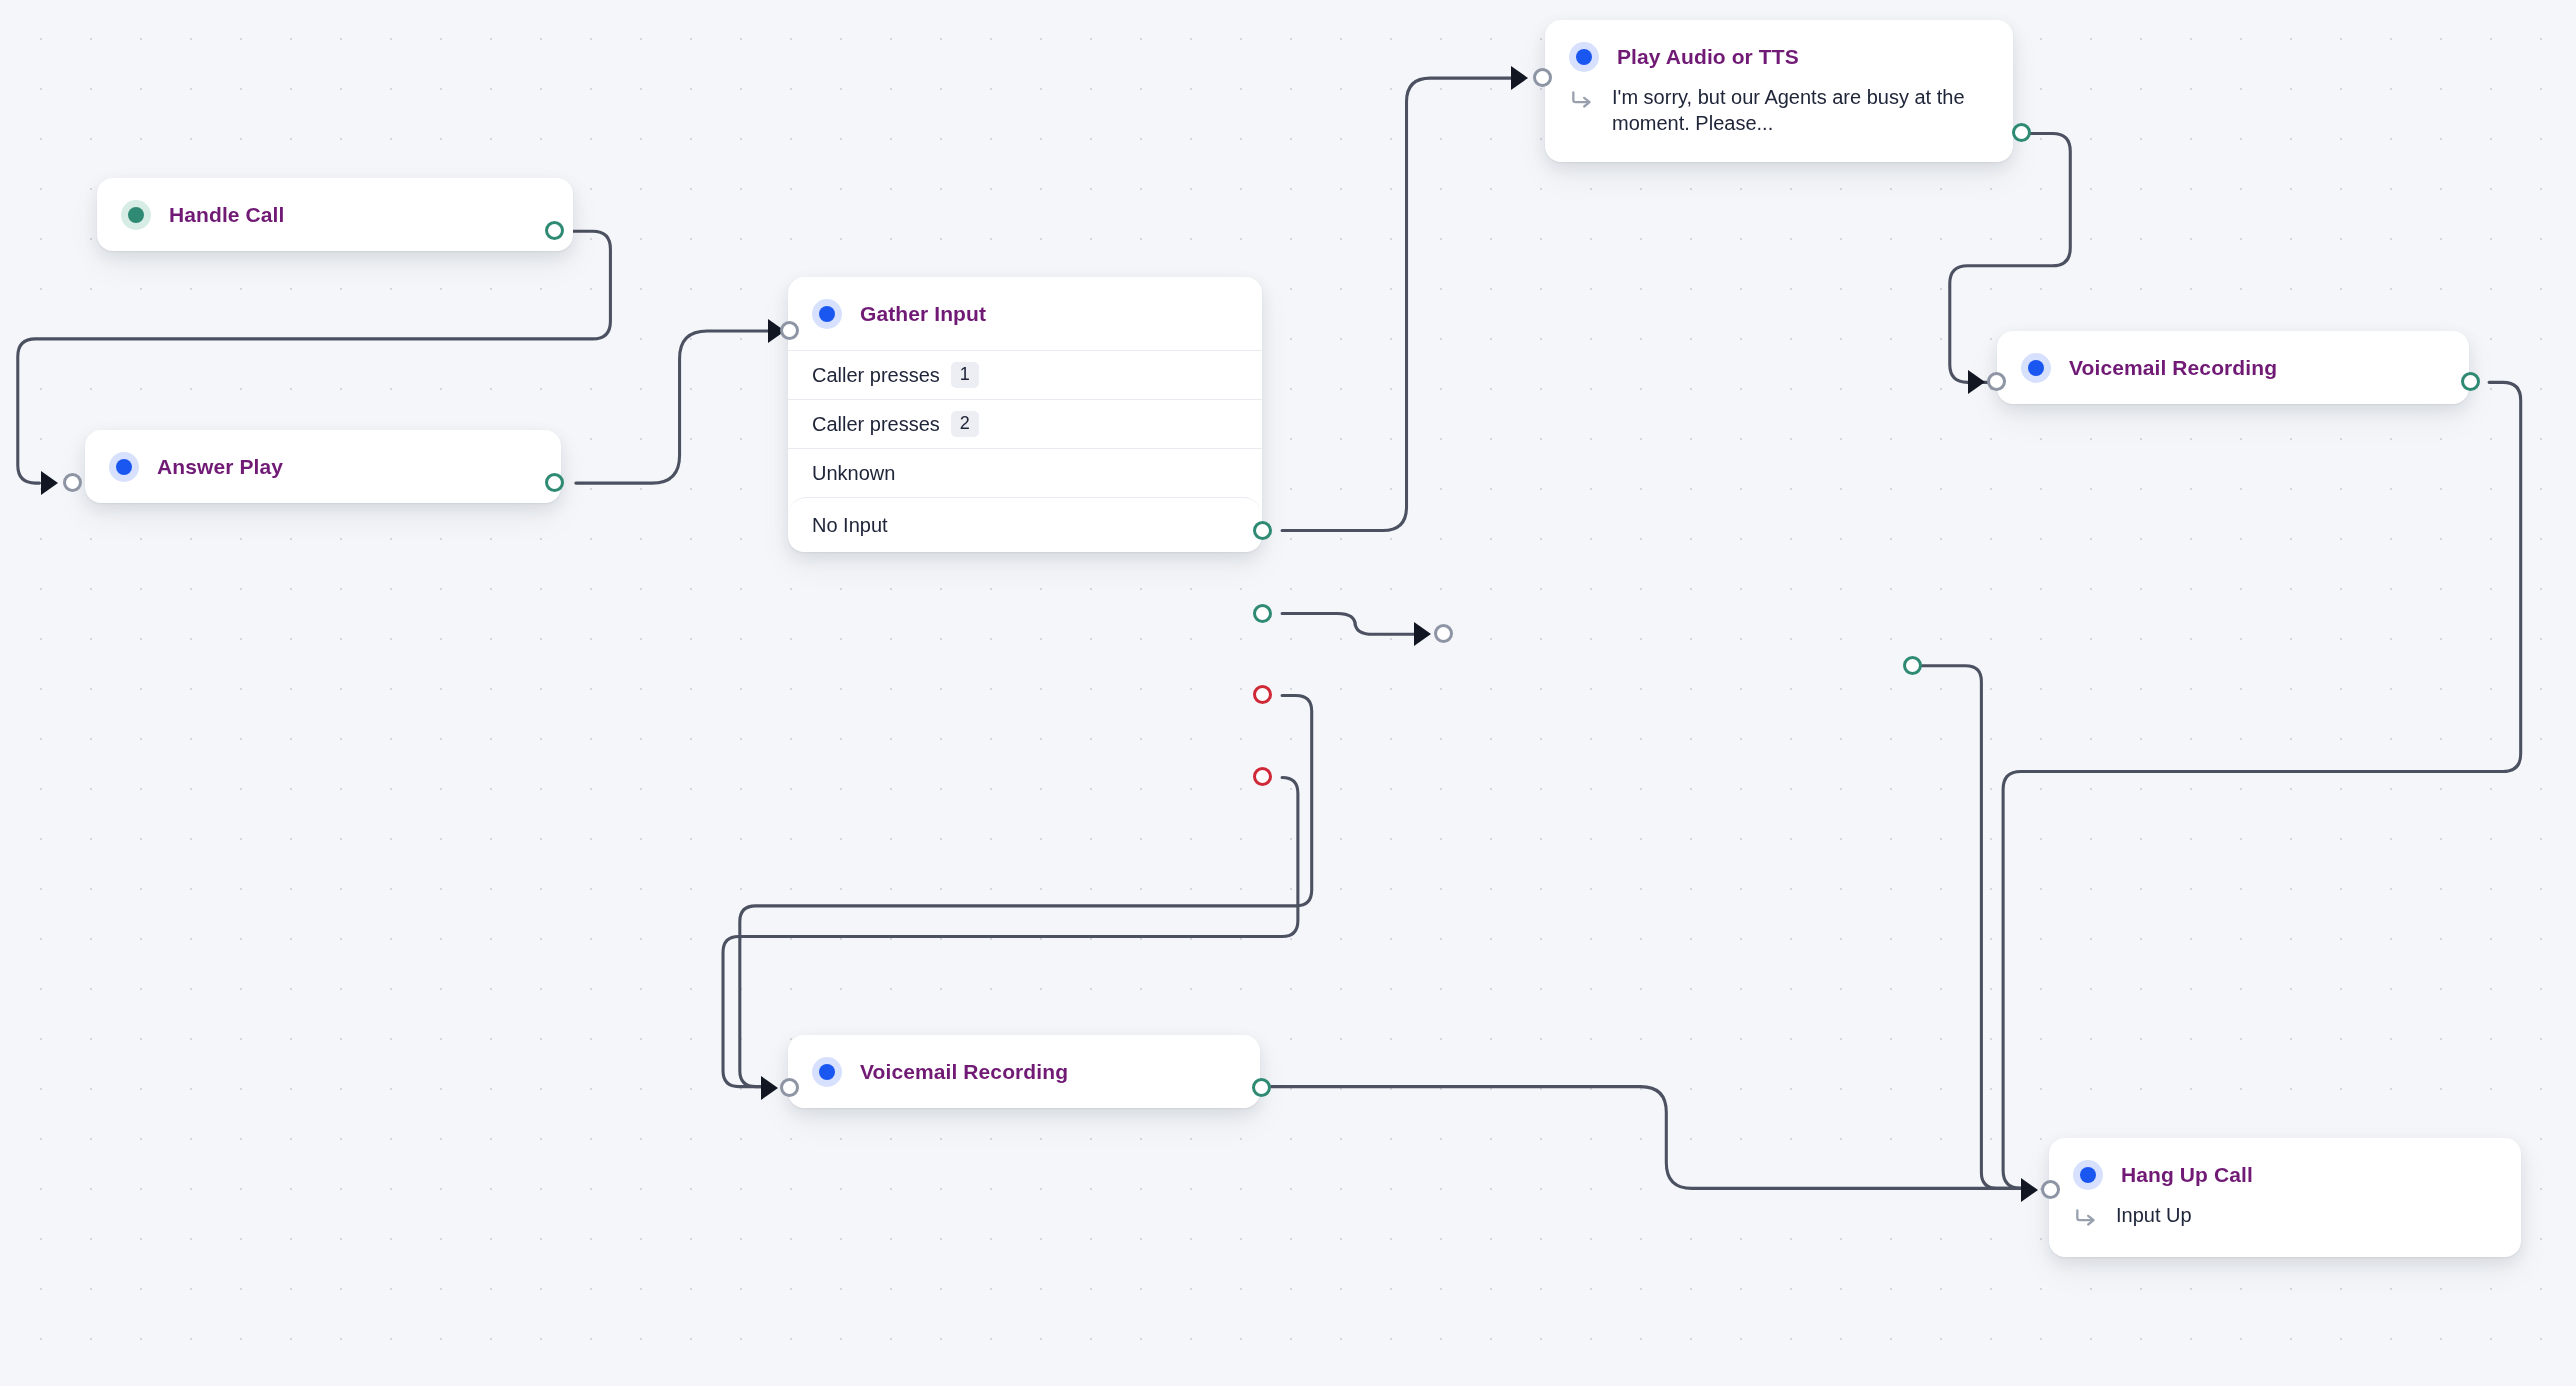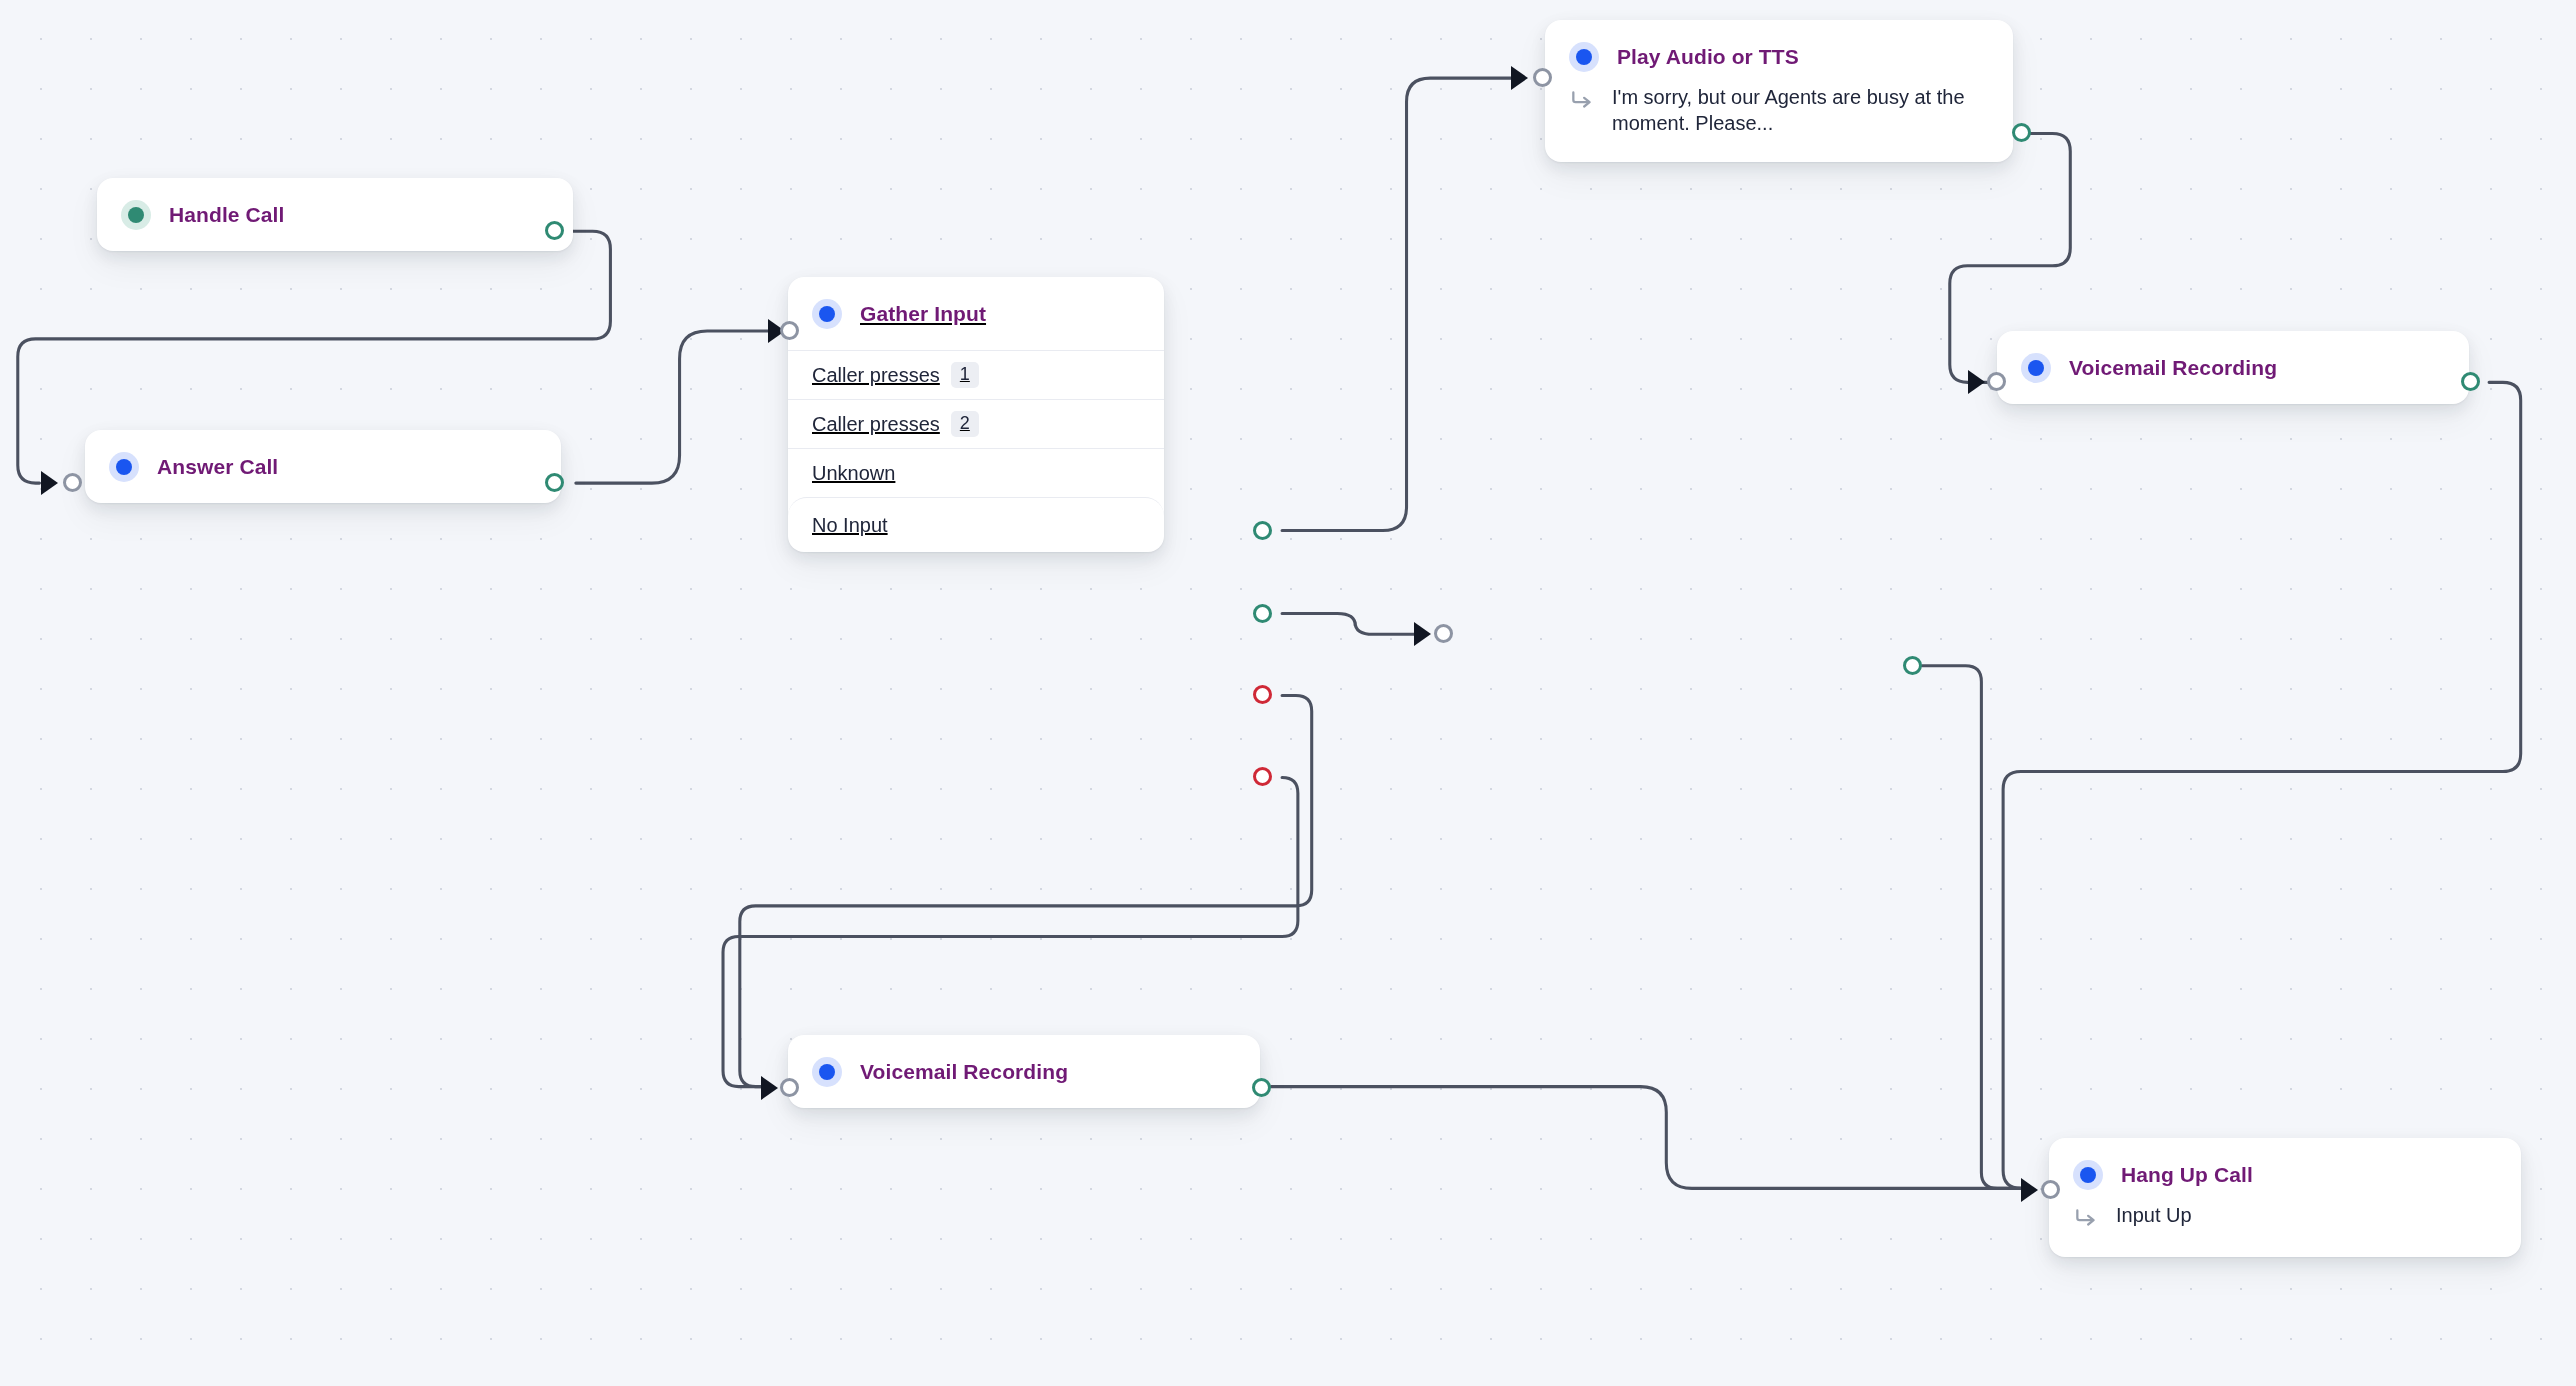--- a/index.html
+++ b/index.html
@@ -174,28 +174,28 @@
       <span class="node-title">Handle Call</span>
     </div>
   </div>
   <div class="port green" style="left:545px; top:221px;"></div>
 
   <div class="node" style="left:85px; top:430px; width:476px;">
     <div class="node-head">
       <span class="dot-wrap blue">
         <span class="dot-core blue"></span>
       </span>
-      <span class="node-title">Answer Call</span>
+      <span class="node-title">Answer Play</span>
     </div>
   </div>
   <div class="arrow-head" style="left:41px; top:471px;"></div>
   <div class="port gray" style="left:63px; top:473px;"></div>
   <div class="port green" style="left:545px; top:473px;"></div>
 
-  <div class="node" style="left:788px; top:277px; width:376px;text-decoration:underline;">
+  <div class="node" style="left:788px; top:277px; width:474px;">
     <div class="node-head">
       <span class="dot-wrap blue">
         <span class="dot-core blue"></span>
       </span>
       <span class="node-title">Gather Input</span>
     </div>
     <div class="opt-row">
       <span>Caller presses</span>
       <span class="opt-badge">1</span>
     </div>

